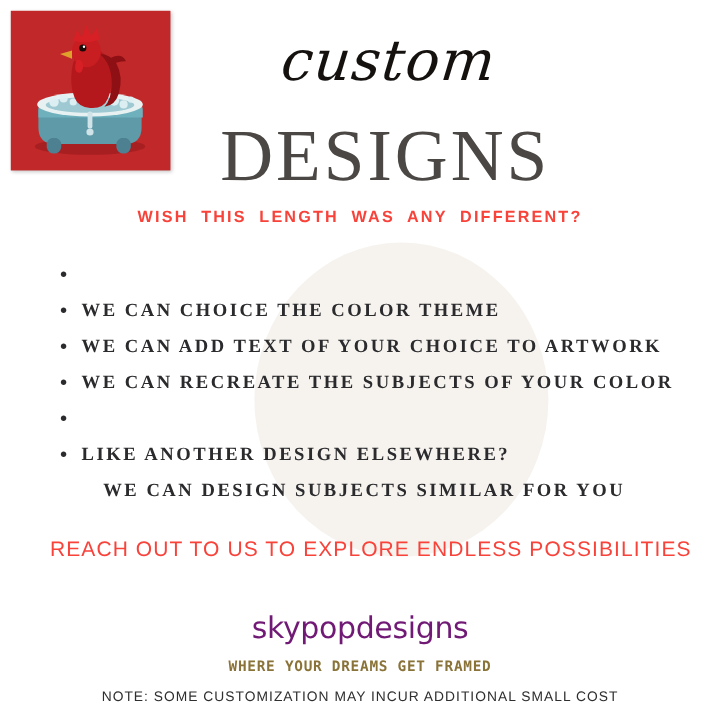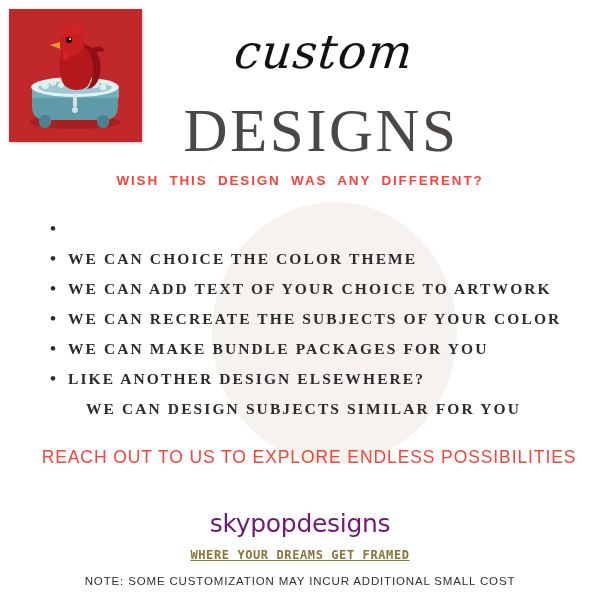--- a/index.html
+++ b/index.html
@@ -152,21 +152,20 @@
     position: absolute;
     left: 0; right: 0;
     top: 548px;
     text-align: center;
     font-family: "DejaVu Sans Mono", monospace;
     font-weight: 700;
     font-size: 12px;
     letter-spacing: 0.6px;
     color: #8a7338;
     z-index: 3;
-    text-decoration: underline;
   }
   .note {
     position: absolute;
     left: 0; right: 0;
     top: 575px;
     text-align: center;
     font-family: "Liberation Sans", sans-serif;
     font-weight: 400;
     font-size: 11.5px;
     letter-spacing: 0.85px;
@@ -225,41 +224,40 @@
       <circle cx="61" cy="30" r="1" fill="#ffffff"></circle>
 
       <path d="M82 40 q10 -6 14 2 q-8 0 -14 4 z" fill="#8e1014"></path>
     </svg>
   </div>
 
   <div class="script-title">custom</div>
 
   <div class="serif-title">DESIGNS</div>
 
-  <div class="sub-red">WISH  THIS  DESIGN  WAS ANY DIFFERENT?</div>
+  <div class="sub-red">WISH  THIS  LENGTH  WAS ANY DIFFERENT?</div>
 
   <div class="bullets">
     <div class="bullet-row">
       <span class="dot">•</span>
     </div>
     <div class="bullet-row">
       <span class="dot">•</span>
       <span>WE CAN CHOICE THE COLOR THEME</span>
     </div>
     <div class="bullet-row">
       <span class="dot">•</span>
       <span>WE CAN ADD TEXT OF YOUR CHOICE TO ARTWORK</span>
     </div>
     <div class="bullet-row">
       <span class="dot">•</span>
       <span>WE CAN RECREATE THE SUBJECTS OF YOUR COLOR</span>
     </div>
     <div class="bullet-row">
       <span class="dot">•</span>
-      <span>WE CAN MAKE BUNDLE PACKAGES FOR YOU</span>
     </div>
     <div class="bullet-row">
       <span class="dot">•</span>
       <span>LIKE ANOTHER DESIGN ELSEWHERE?</span>
     </div>
     <div class="bullet-row cont">
       <span>WE CAN DESIGN SUBJECTS SIMILAR FOR YOU</span>
     </div>
   </div>
 

